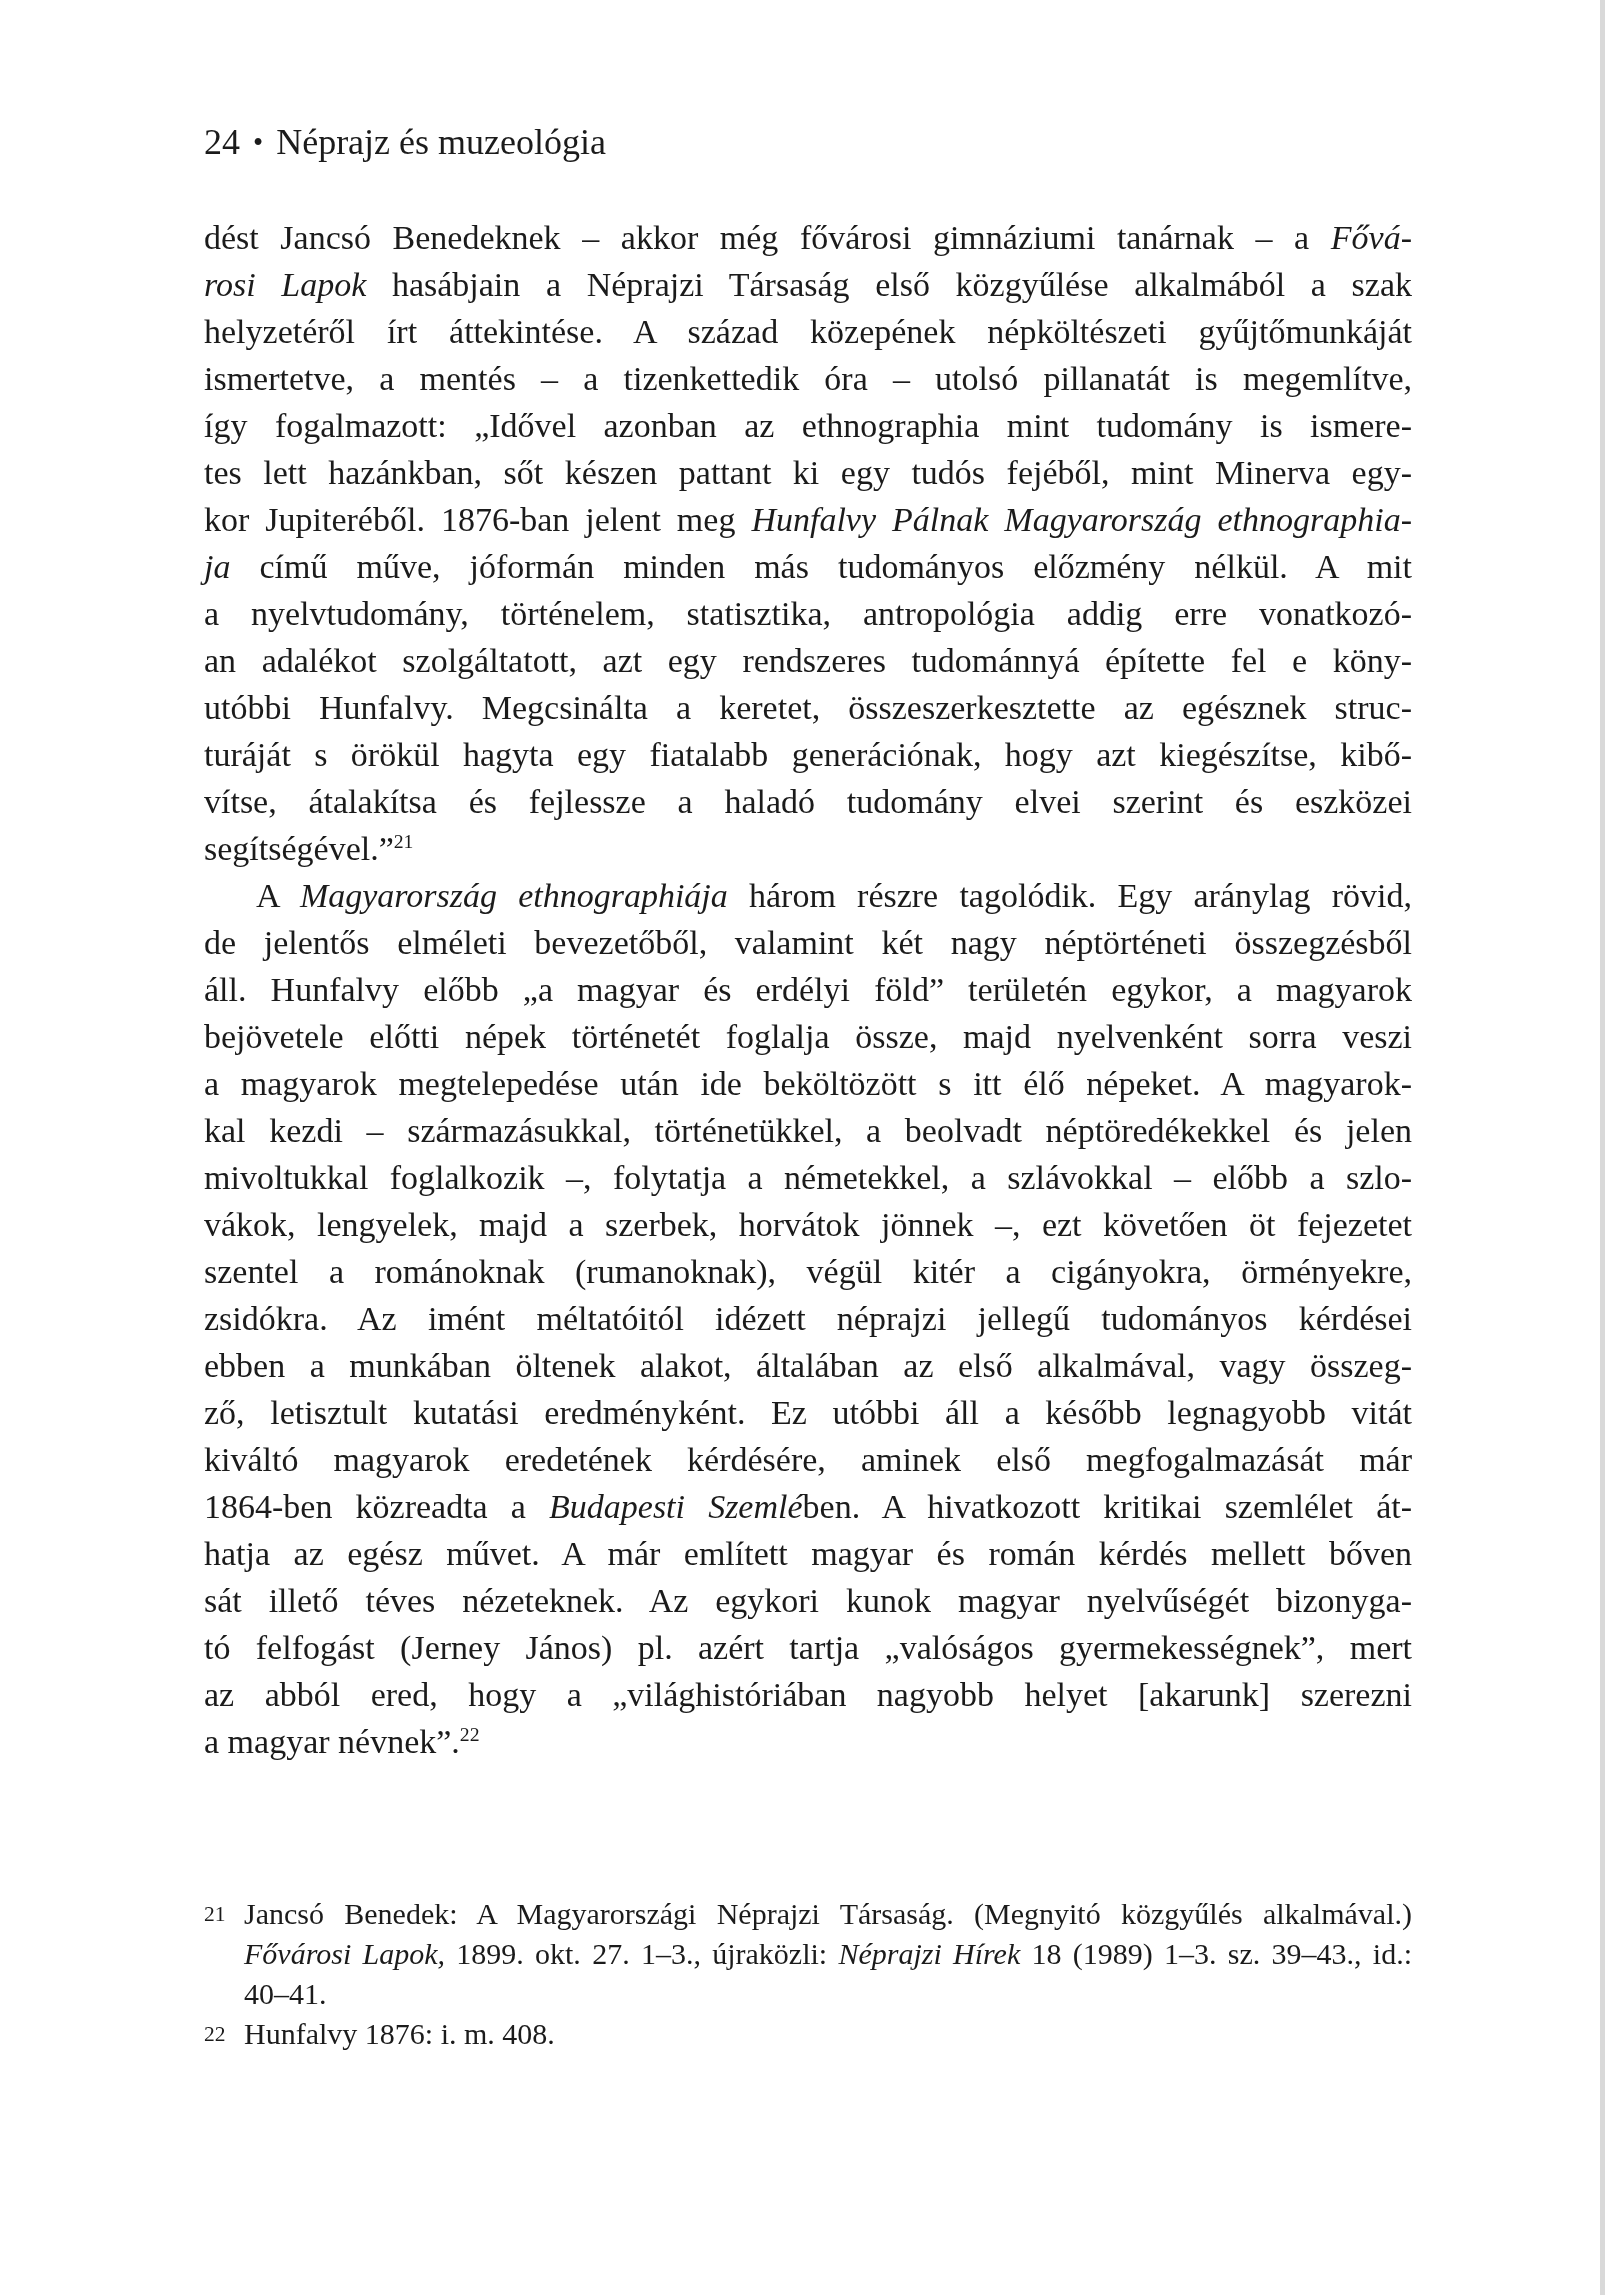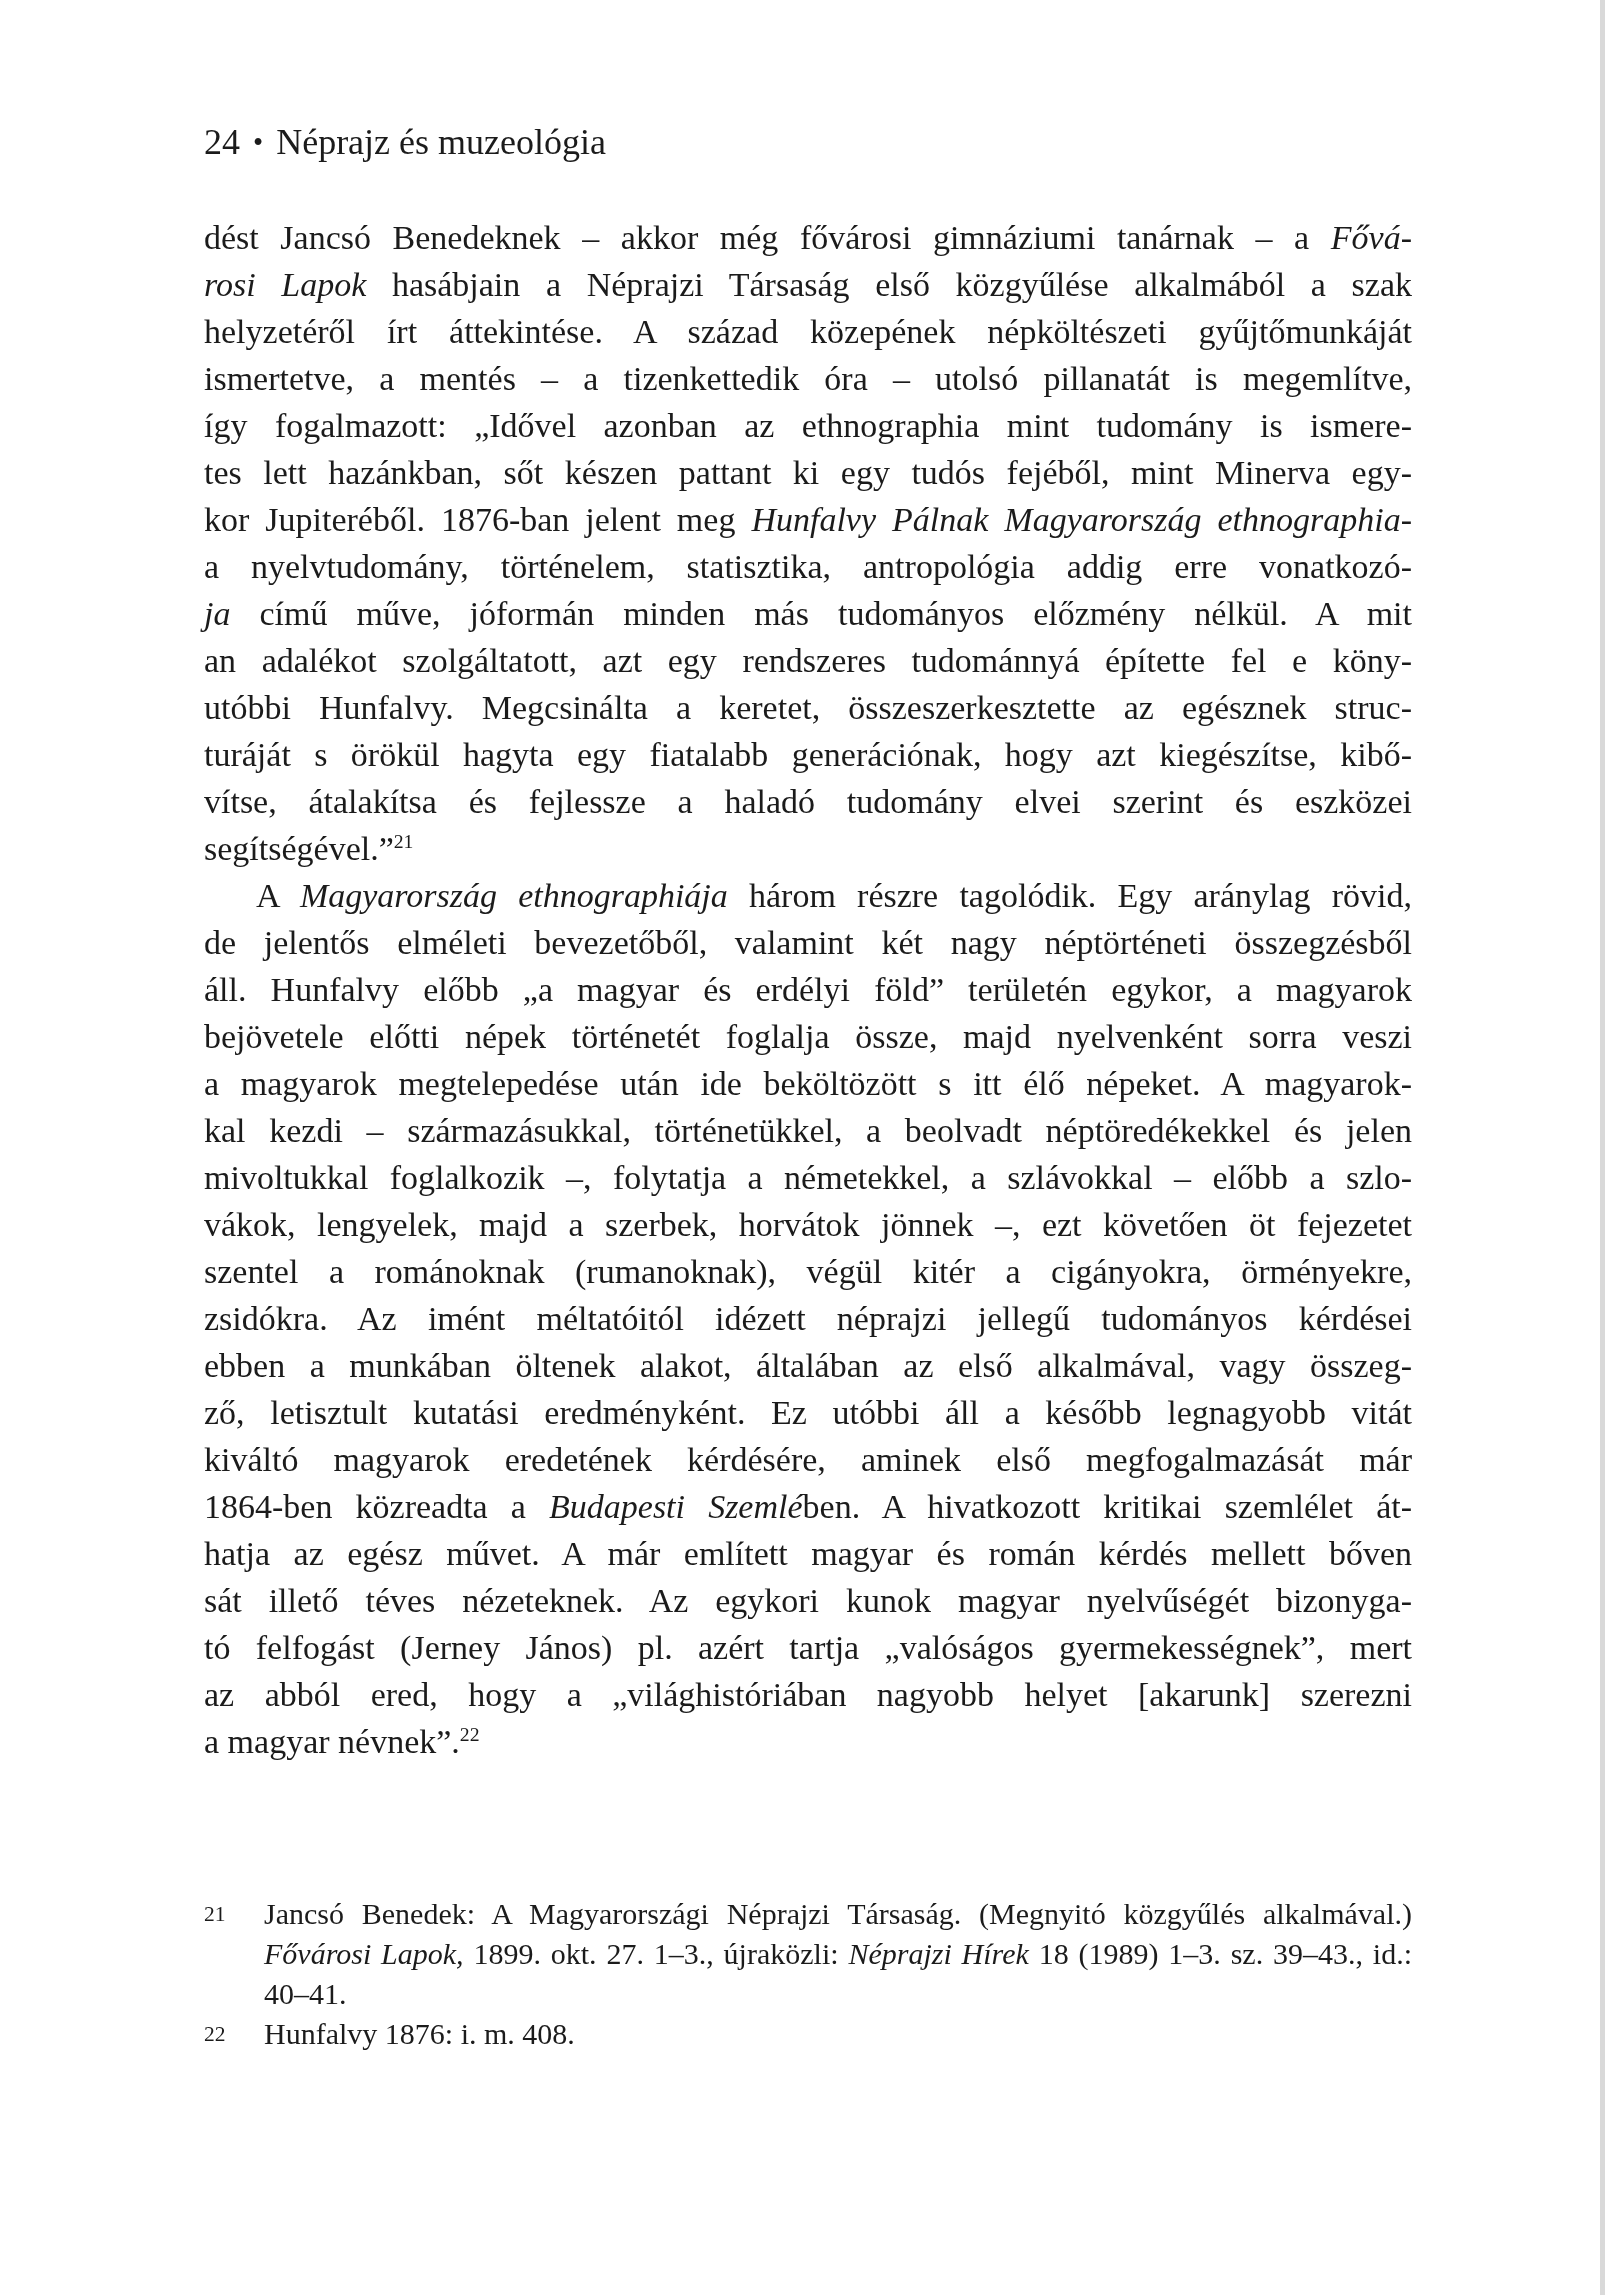--- a/index.html
+++ b/index.html
@@ -33,43 +33,43 @@
   .footnotes{
     position:absolute;left:204px;top:1894px;width:1208px;
     font-size:30px;line-height:40px;
   }
   .footnote{display:flex;align-items:flex-start;}
   .fn-num{
     flex:0 0 40px;width:40px;
     font-size:21.5px;line-height:40px;
     padding-top:0;
   }
-  .fn-body{flex:1 1 auto;min-width:0;margin-left:20px;}
+  .fn-body{flex:1 1 auto;min-width:0;}
   .fn-body .line{height:40px;}
   i{font-style:italic;}
 </style>
 </head>
 <body>
 
 <div class="page">
 
   <header class="running-header">
     <span>24</span><span class="sep">•</span><span>Néprajz és muzeológia</span>
   </header>
 
   <main class="body-text">
       <div class="line" style=""><span>dést Jancsó Benedeknek – akkor még fővárosi gimnáziumi tanárnak – a </span><i>Fővá-</i></div>
       <div class="line" style=""><i>rosi Lapok</i><span> hasábjain a Néprajzi Társaság első közgyűlése alkalmából a szak</span></div>
       <div class="line" style=""><span>helyzetéről írt áttekintése. A század közepének népköltészeti gyűjtőmunkáját</span></div>
       <div class="line" style=""><span>ismertetve, a mentés – a tizenkettedik óra – utolsó pillanatát is megemlítve,</span></div>
       <div class="line" style=""><span>így fogalmazott: „Idővel azonban az ethnographia mint tudomány is ismere-</span></div>
       <div class="line" style=""><span>tes lett hazánkban, sőt készen pattant ki egy tudós fejéből, mint Minerva egy-</span></div>
       <div class="line" style=""><span>kor Jupiteréből. 1876-ban jelent meg </span><i>Hunfalvy Pálnak Magyarország ethnographia-</i></div>
+      <div class="line" style=""><i>ja</i><span> című műve, jóformán minden más tudományos előzmény nélkül. A mit</span></div>
       <div class="line" style=""><span>a nyelvtudomány, történelem, statisztika, antropológia addig erre vonatkozó-</span></div>
-      <div class="line" style=""><i>ja</i><span> című műve, jóformán minden más tudományos előzmény nélkül. A mit</span></div>
       <div class="line" style=""><span>an adalékot szolgáltatott, azt egy rendszeres tudománnyá építette fel e köny-</span></div>
       <div class="line" style=""><span>utóbbi Hunfalvy. Megcsinálta a keretet, összeszerkesztette az egésznek struc-</span></div>
       <div class="line" style=""><span>turáját s örökül hagyta egy fiatalabb generációnak, hogy azt kiegészítse, kibő-</span></div>
       <div class="line" style=""><span>vítse, átalakítsa és fejlessze a haladó tudomány elvei szerint és eszközei</span></div>
       <div class="line last" style=""><span>segítségével.”</span><sup class="fnref">21</sup></div>
       <div class="line indent" style=""><span>A </span><i>Magyarország ethnographiája</i><span> három részre tagolódik. Egy aránylag rövid,</span></div>
       <div class="line" style=""><span>de jelentős elméleti bevezetőből, valamint két nagy néptörténeti összegzésből</span></div>
       <div class="line" style=""><span>áll. Hunfalvy előbb „a magyar és erdélyi föld” területén egykor, a magyarok</span></div>
       <div class="line" style=""><span>bejövetele előtti népek történetét foglalja össze, majd nyelvenként sorra veszi</span></div>
       <div class="line" style=""><span>a magyarok megtelepedése után ide beköltözött s itt élő népeket. A magyarok-</span></div>

